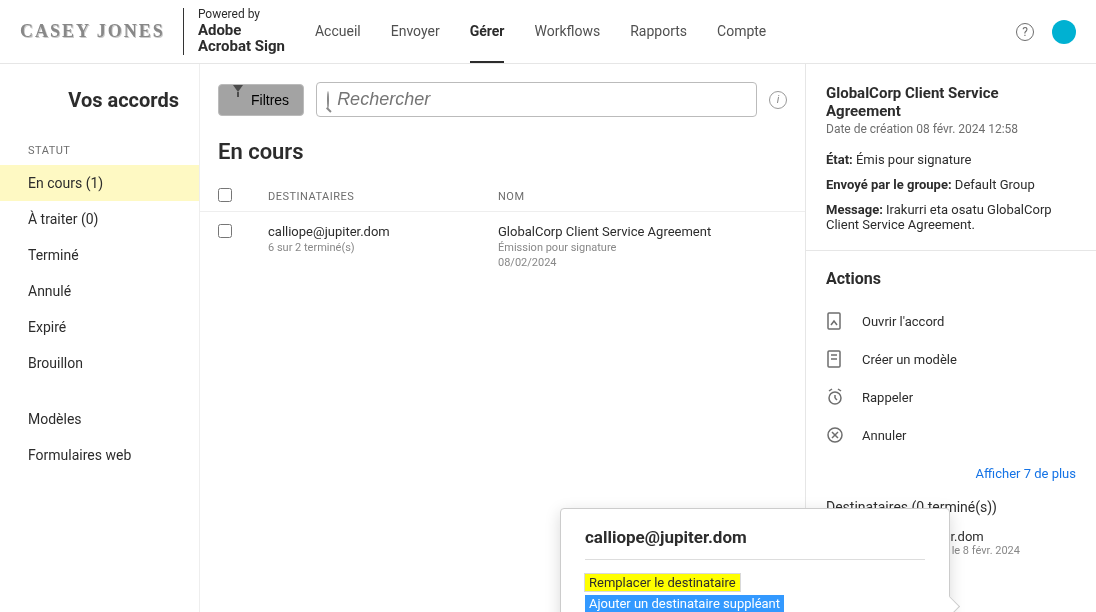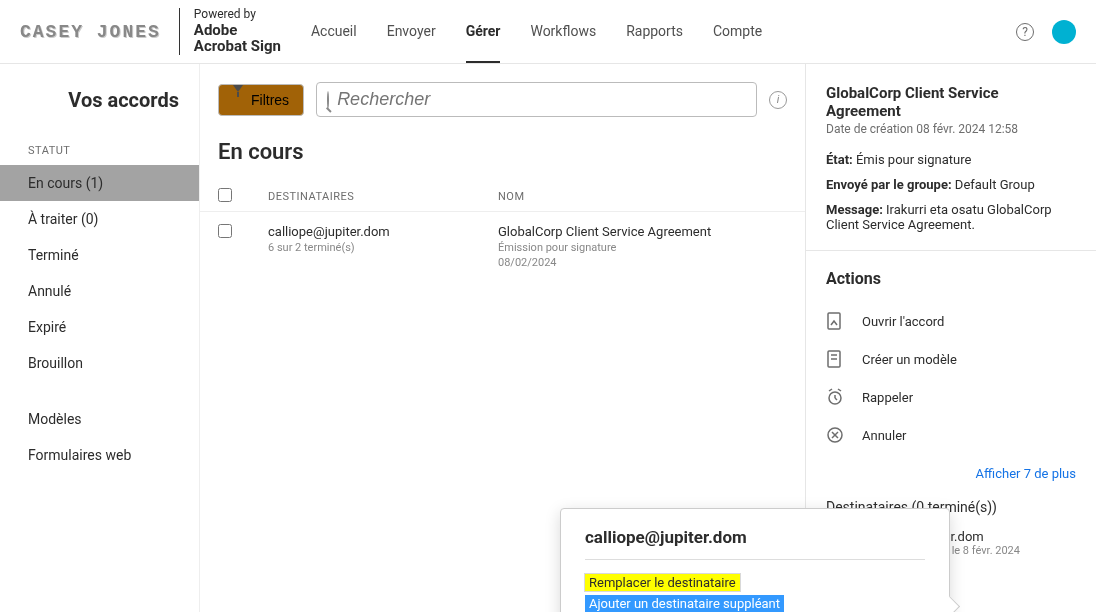--- a/index.html
+++ b/index.html
@@ -1,39 +1,39 @@
 <!DOCTYPE html>
 <html><head>
 <meta charset="utf-8">
 <style>
 * { box-sizing: border-box; margin: 0; padding: 0; }
 body { font-family: -apple-system, BlinkMacSystemFont, "Segoe UI", Roboto, sans-serif; font-size: 14px; color: #2c2c2c; background: #fff; width: 1096px; height: 612px; overflow: hidden; position: relative; }
 .topbar { display: flex; align-items: center; height: 64px; border-bottom: 1px solid #e6e6e6; padding: 0 20px; }
-.logo { font-family: Liberation Mono, monospace; font-weight: bold; font-size: 18px; letter-spacing: 2px; color: #888; text-shadow: 1px 1px 0 #ccc, -1px -1px 0 #fff; }
+.logo { font-family: Liberation Serif, serif; font-weight: bold; font-size: 18px; letter-spacing: 2px; color: #888; text-shadow: 1px 1px 0 #ccc, -1px -1px 0 #fff; }
 .powered { border-left: 1px solid #333; margin-left: 18px; padding-left: 14px; line-height: 1.1; }
 .powered .p1 { font-size: 12px; }
 .powered .p2 { font-weight: bold; font-size: 15px; }
 .nav { display: flex; gap: 30px; margin-left: 30px; }
 .nav-item { padding: 22px 0; font-size: 14px; color: #505050; cursor: pointer; }
 .nav-item.active { font-weight: bold; border-bottom: 2px solid #2c2c2c; color: #2c2c2c; }
 .topbar-right { margin-left: auto; display: flex; align-items: center; gap: 18px; }
 .help-icon { width: 18px; height: 18px; border: 1.5px solid #6e6e6e; border-radius: 50%; display: flex; align-items: center; justify-content: center; font-size: 12px; color: #6e6e6e; cursor: pointer; }
 .avatar { width: 24px; height: 24px; border-radius: 50%; background: #00b1d2; cursor: pointer; }
 
 .main { display: flex; height: 548px; }
 .sidebar { width: 200px; border-right: 1px solid #eee; padding-top: 24px; }
 .sidebar h2 { font-size: 20px; font-weight: bold; padding: 0 20px 24px; text-align: right; }
 .sb-section { font-size: 11px; letter-spacing: 0.5px; color: #6e6e6e; padding: 8px 28px; }
 .sb-item { padding: 10px 28px; font-size: 14px; cursor: pointer; }
-.sb-item.active { background: #a3a3a3; }
+.sb-item.active { background: #fef9c3; }
 .sb-gap { height: 20px; }
 
 .content { flex: 1; border-right: 1px solid #e6e6e6; position: relative; }
 .toolbar { display: flex; align-items: center; gap: 12px; padding: 18px 18px 10px; }
-.btn-filter { display: flex; align-items: center; gap: 8px; border: 1px solid #bbb; background: #a16207; border-radius: 4px; padding: 7px 14px; font-size: 14px; cursor: pointer; }
+.btn-filter { display: flex; align-items: center; gap: 8px; border: 1px solid #bbb; background: #a3a3a3; border-radius: 4px; padding: 7px 14px; font-size: 14px; cursor: pointer; }
 .search-box { flex: 1; display: flex; align-items: center; gap: 8px; border: 1px solid #bbb; border-radius: 4px; padding: 6px 10px; }
 .search-box input { border: none; outline: none; flex: 1; font-size: 18px; font-style: italic; color: #888; background: transparent; }
 .info-circle { width: 18px; height: 18px; border: 1px solid #999; border-radius: 50%; display: flex; align-items: center; justify-content: center; font-size: 11px; font-style: italic; color: #888; cursor: pointer; }
 
 .content h3 { font-size: 22px; font-weight: 600; padding: 12px 18px 18px; }
 .table-head { display: flex; align-items: center; padding: 6px 18px; font-size: 11px; letter-spacing: 0.5px; color: #6e6e6e; border-bottom: 1px solid #eee; }
 .col-chk { width: 50px; }
 .col-dest { width: 230px; }
 .col-nom { flex: 1; }
 .row { display: flex; align-items: flex-start; padding: 12px 18px; font-size: 13px; }

